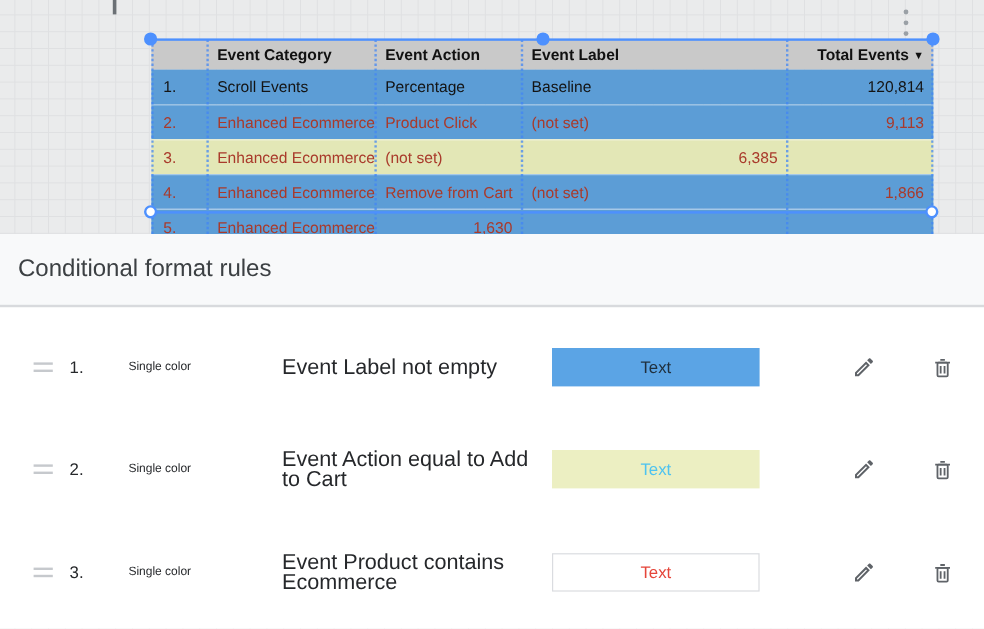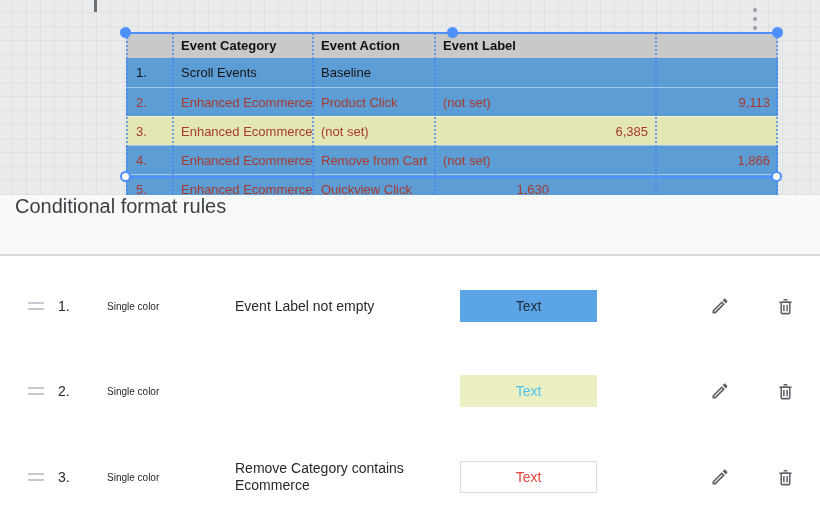--- a/index.html
+++ b/index.html
@@ -41,56 +41,59 @@
 
   
   .sel-line{position:absolute;left:126px;width:652px;height:2px;background:var(--selection-blue);z-index:4;}
   .handle{position:absolute;width:11px;height:11px;border-radius:50%;background:var(--selection-blue);z-index:5;}
   .handle.hollow{background:#fff;border:2px solid var(--selection-blue);}
   .menu-dots{position:absolute;left:751px;top:8px;width:8px;height:22px;display:flex;flex-direction:column;align-items:center;justify-content:space-between;cursor:pointer;}
   .menu-dots span{width:4px;height:4px;border-radius:50%;background:var(--menu-dots);}
 
   
   .panel{position:absolute;left:0;top:195px;width:820px;height:329px;background:var(--panel-bg);}
-  .panel-header{height:61px;background:var(--panel-header-bg);border-bottom:2px solid var(--divider);display:flex;align-items:flex-start;padding-left:15px;}
+  .panel-header{height:61px;background:var(--panel-header-bg);border-bottom:2px solid var(--divider);display:flex;align-items:center;padding-left:15px;}
   .panel-title{font-size:20px;color:var(--title-text);}
   .rule-row{position:absolute;left:0;width:820px;height:32px;}
   .rule-row > *{position:absolute;top:50%;transform:translateY(-50%);}
   .drag-handle{left:28px;width:16px;height:8px;display:flex;flex-direction:column;justify-content:space-between;cursor:grab;}
   .drag-handle i{display:block;height:2px;background:var(--drag-handle);}
   .rule-num{left:58px;font-size:14px;color:var(--rule-text);}
   .rule-type{left:107px;font-size:10px;color:var(--rule-text);}
-  .rule-cond{left:235px;width:215px;font-size:14px;line-height:17px;color:var(--rule-text);}
-  .swatch{left:460px;width:137px;height:32px;display:flex;align-items:center;justify-content:center;font-size:14px;}
+  .rule-cond{left:235px;width:215px;font-size:18px;line-height:17px;color:var(--rule-text);}
+  .swatch{left:460px;width:173px;height:32px;display:flex;align-items:center;justify-content:center;font-size:14px;}
   .swatch.s1{background:var(--swatch1-bg);color:var(--swatch1-text);}
   .swatch.s2{background:var(--swatch2-bg);color:var(--swatch2-text);}
   .swatch.s3{background:var(--swatch3-bg);color:var(--swatch3-text);border:1px solid var(--swatch3-border);}
   .icon-btn{width:26px;height:26px;border:none;background:none;cursor:pointer;display:flex;align-items:center;justify-content:center;padding:0;}
   .icon-btn.edit{left:707px;}
   .icon-btn.del{left:772px;}
   .icon-btn svg{display:block;}
 </style>
 </head>
 <body>
 
 <div class="canvas">
   <div class="canvas-mark"></div>
 
   <div class="table-widget">
     <div class="t-header">
       <div class="c-num"></div>
       <div class="c-cat">Event Category</div>
       <div class="c-act">Event Action</div>
       <div class="c-lab">Event Label</div>
+      <div class="c-tot"><span>Total Events</span> <span class="sort-arrow">▼</span></div>
     </div>
 
     <div class="t-row first bg-blue tx-black">
       <div class="c-num">1.</div>
       <div class="c-cat">Scroll Events</div>
+      <div class="c-act">Percentage</div>
       <div class="c-lab">Baseline</div>
+      <div class="c-tot">120,814</div>
     </div>
     <div class="t-row bg-blue tx-red">
       <div class="c-num">2.</div>
       <div class="c-cat">Enhanced Ecommerce</div>
       <div class="c-act">Product Click</div>
       <div class="c-lab">(not set)</div>
       <div class="c-tot">9,113</div>
     </div>
     <div class="t-row bg-green tx-red">
       <div class="c-num">3.</div>
@@ -101,21 +104,20 @@
     <div class="t-row bg-blue tx-red">
       <div class="c-num">4.</div>
       <div class="c-cat">Enhanced Ecommerce</div>
       <div class="c-act">Remove from Cart</div>
       <div class="c-lab">(not set)</div>
       <div class="c-tot">1,866</div>
     </div>
     <div class="t-row bg-blue tx-red">
       <div class="c-num">5.</div>
       <div class="c-cat">Enhanced Ecommerce</div>
-      <div class="c-act">Quickview Click</div>
       <div class="c-tot">1,630</div>
     </div>
 
     <div class="col-sep" style="left:0"></div>
     <div class="col-sep" style="left:46px"></div>
     <div class="col-sep" style="left:186px"></div>
     <div class="col-sep" style="left:308px"></div>
     <div class="col-sep" style="left:529px"></div>
     <div class="col-sep" style="left:650px"></div>
   </div>
@@ -162,20 +164,21 @@
       </button>
     </div>
 
     <div class="rule-row" style="top:180px">
       <div class="drag-handle">
           <i></i>
           <i></i>
         </div>
       <div class="rule-num">2.</div>
       <div class="rule-type">Single color</div>
+      <div class="rule-cond">Event Action equal to Add to Cart</div>
       <div class="swatch s2">Text</div>
       <button class="icon-btn edit">
         <svg width="20" height="20" viewBox="0 0 24 24">
             <path fill="#5f6368" d="M14.06 9.02l.92.92L5.92 19H5v-.92l9.06-9.06M17.66 3c-.25 0-.51.1-.7.29l-1.83 1.83 3.75 3.75 1.83-1.83c.39-.39.39-1.02 0-1.41l-2.34-2.34c-.2-.2-.45-.29-.71-.29zm-3.6 3.19L3 17.25V21h3.75L17.81 9.94l-3.75-3.75z"></path>
           </svg>
       </button>
       <button class="icon-btn del">
         <svg width="19" height="19" viewBox="0 0 20 20" fill="none" stroke="#5f6368" stroke-width="1.6">
             <path d="M8 3h4M3.5 5.5h13"></path>
             <rect x="5.5" y="5.5" width="9" height="12" rx="1"></rect>
@@ -184,21 +187,21 @@
       </button>
     </div>
 
     <div class="rule-row" style="top:266px">
       <div class="drag-handle">
           <i></i>
           <i></i>
         </div>
       <div class="rule-num">3.</div>
       <div class="rule-type">Single color</div>
-      <div class="rule-cond">Remove Category contains Ecommerce</div>
+      <div class="rule-cond">Event Product contains Ecommerce</div>
       <div class="swatch s3">Text</div>
       <button class="icon-btn edit">
         <svg width="20" height="20" viewBox="0 0 24 24">
             <path fill="#5f6368" d="M14.06 9.02l.92.92L5.92 19H5v-.92l9.06-9.06M17.66 3c-.25 0-.51.1-.7.29l-1.83 1.83 3.75 3.75 1.83-1.83c.39-.39.39-1.02 0-1.41l-2.34-2.34c-.2-.2-.45-.29-.71-.29zm-3.6 3.19L3 17.25V21h3.75L17.81 9.94l-3.75-3.75z"></path>
           </svg>
       </button>
       <button class="icon-btn del">
         <svg width="19" height="19" viewBox="0 0 20 20" fill="none" stroke="#5f6368" stroke-width="1.6">
             <path d="M8 3h4M3.5 5.5h13"></path>
             <rect x="5.5" y="5.5" width="9" height="12" rx="1"></rect>

